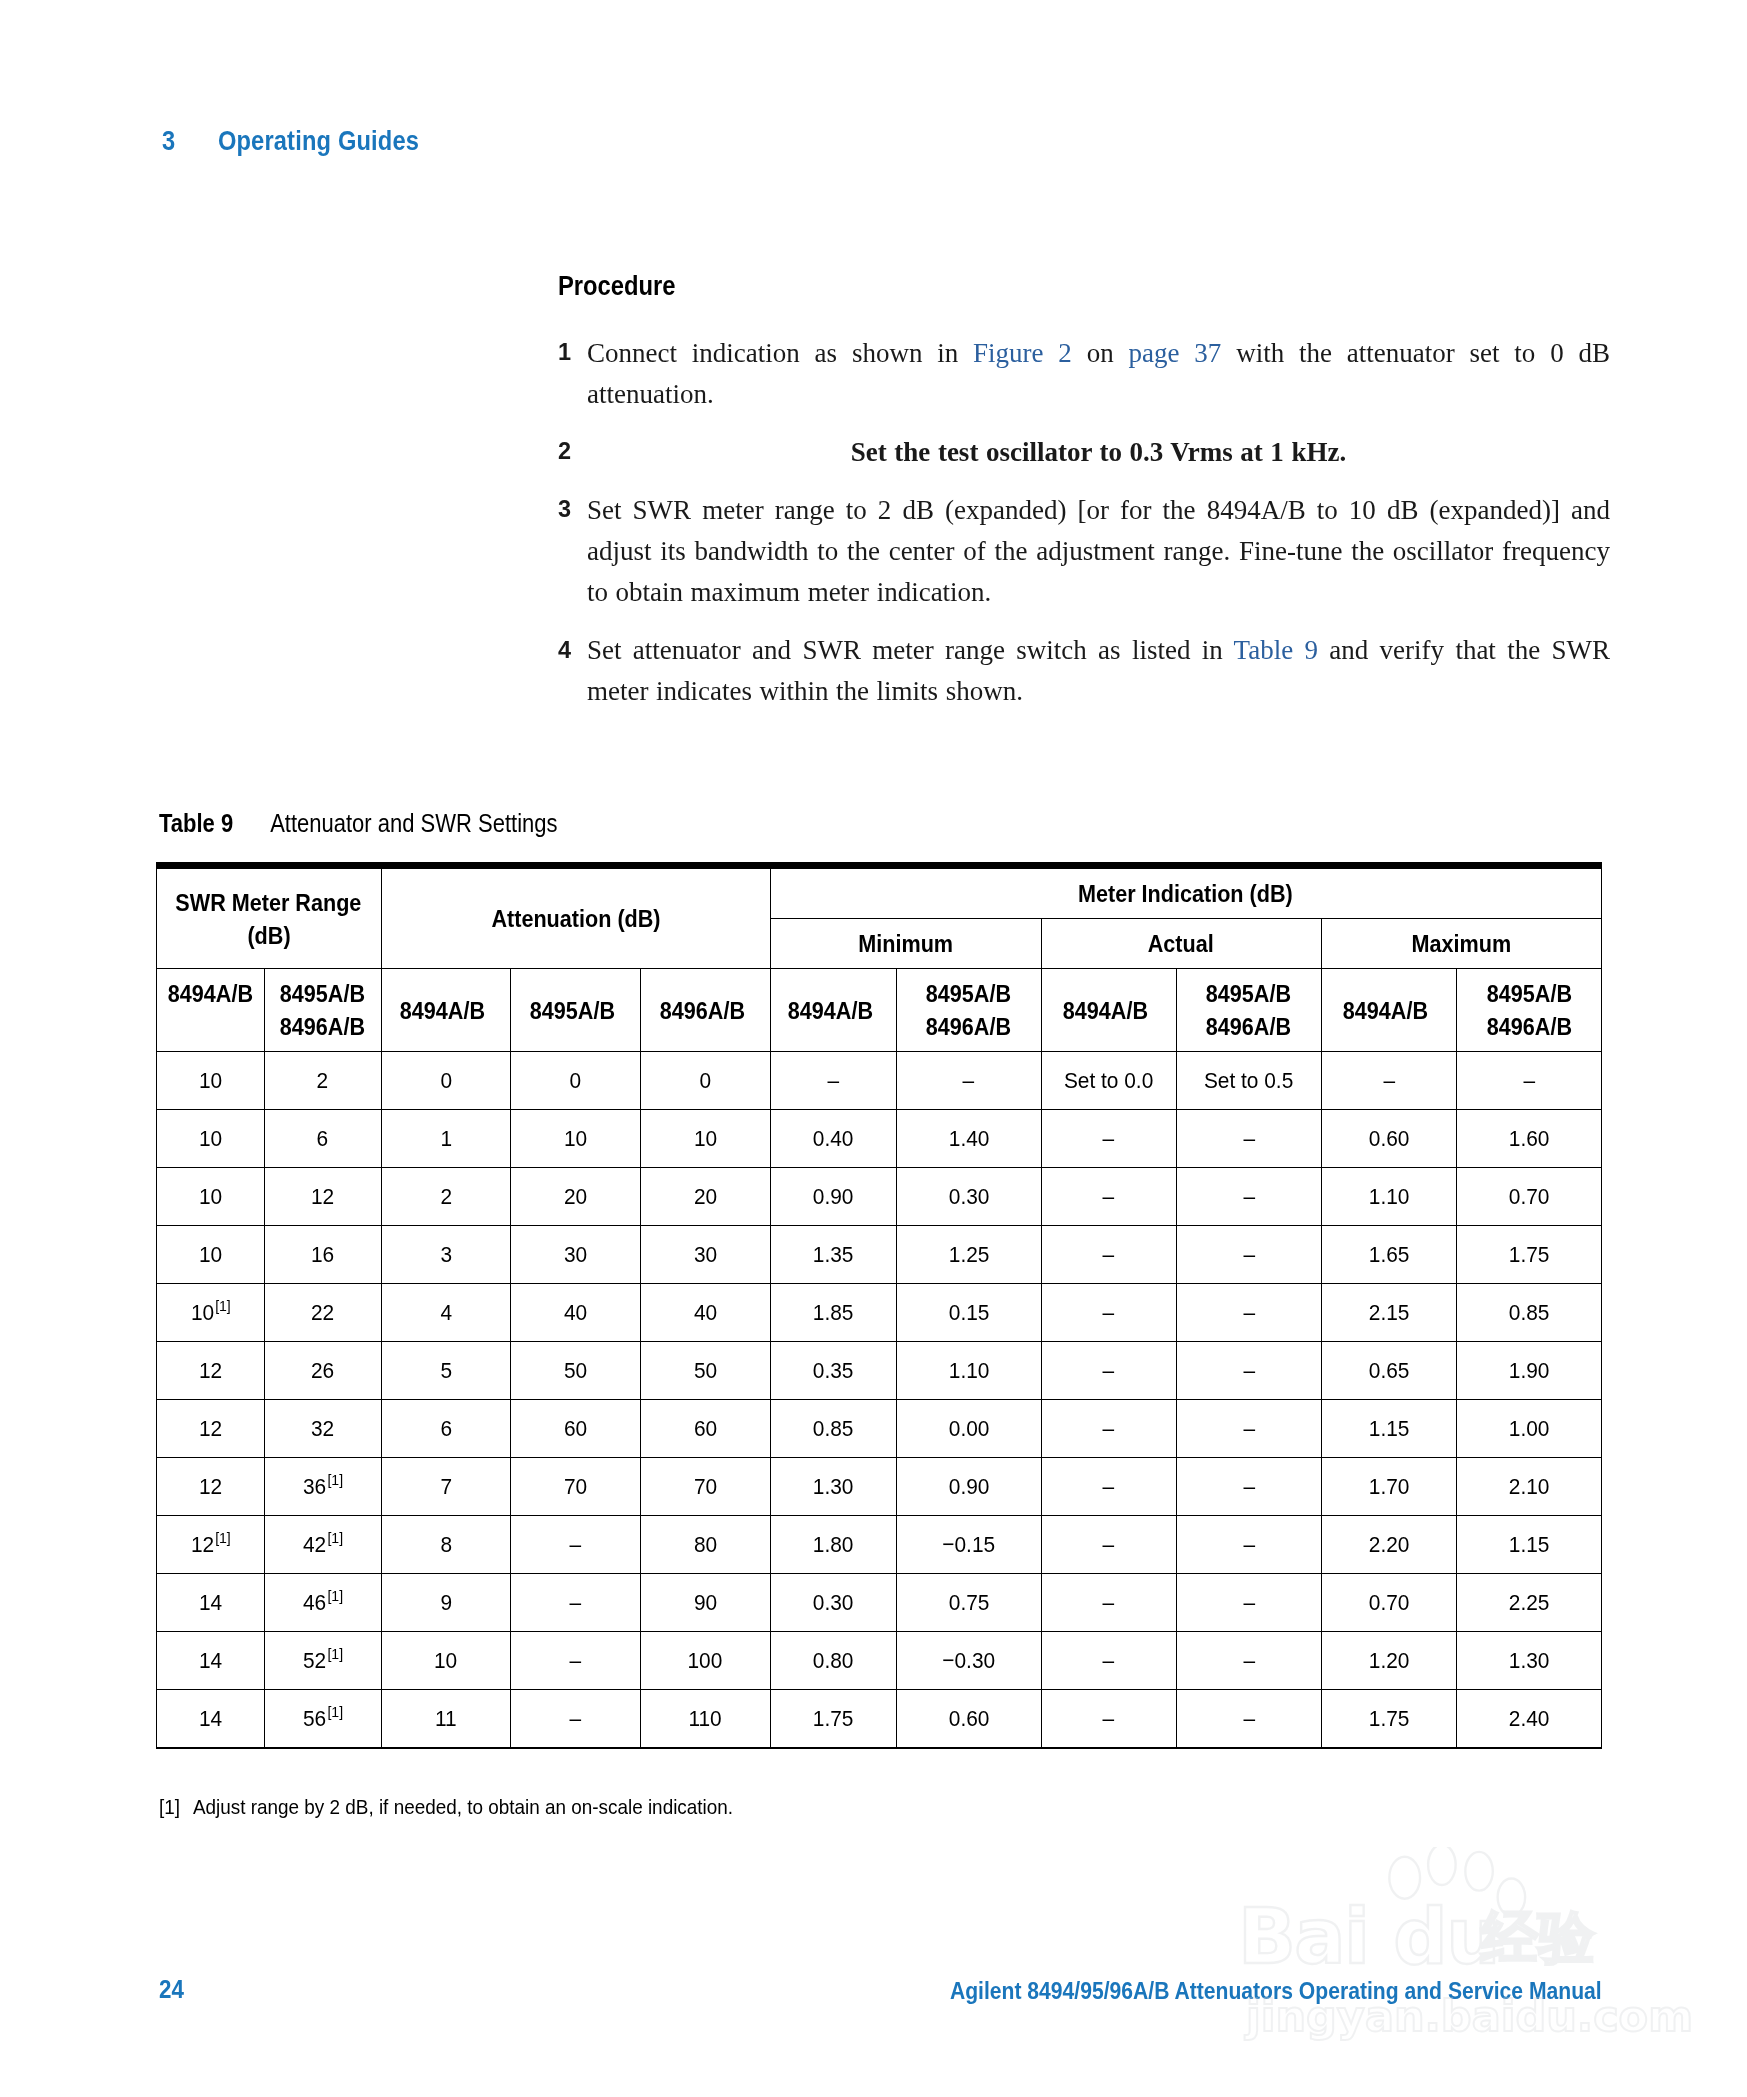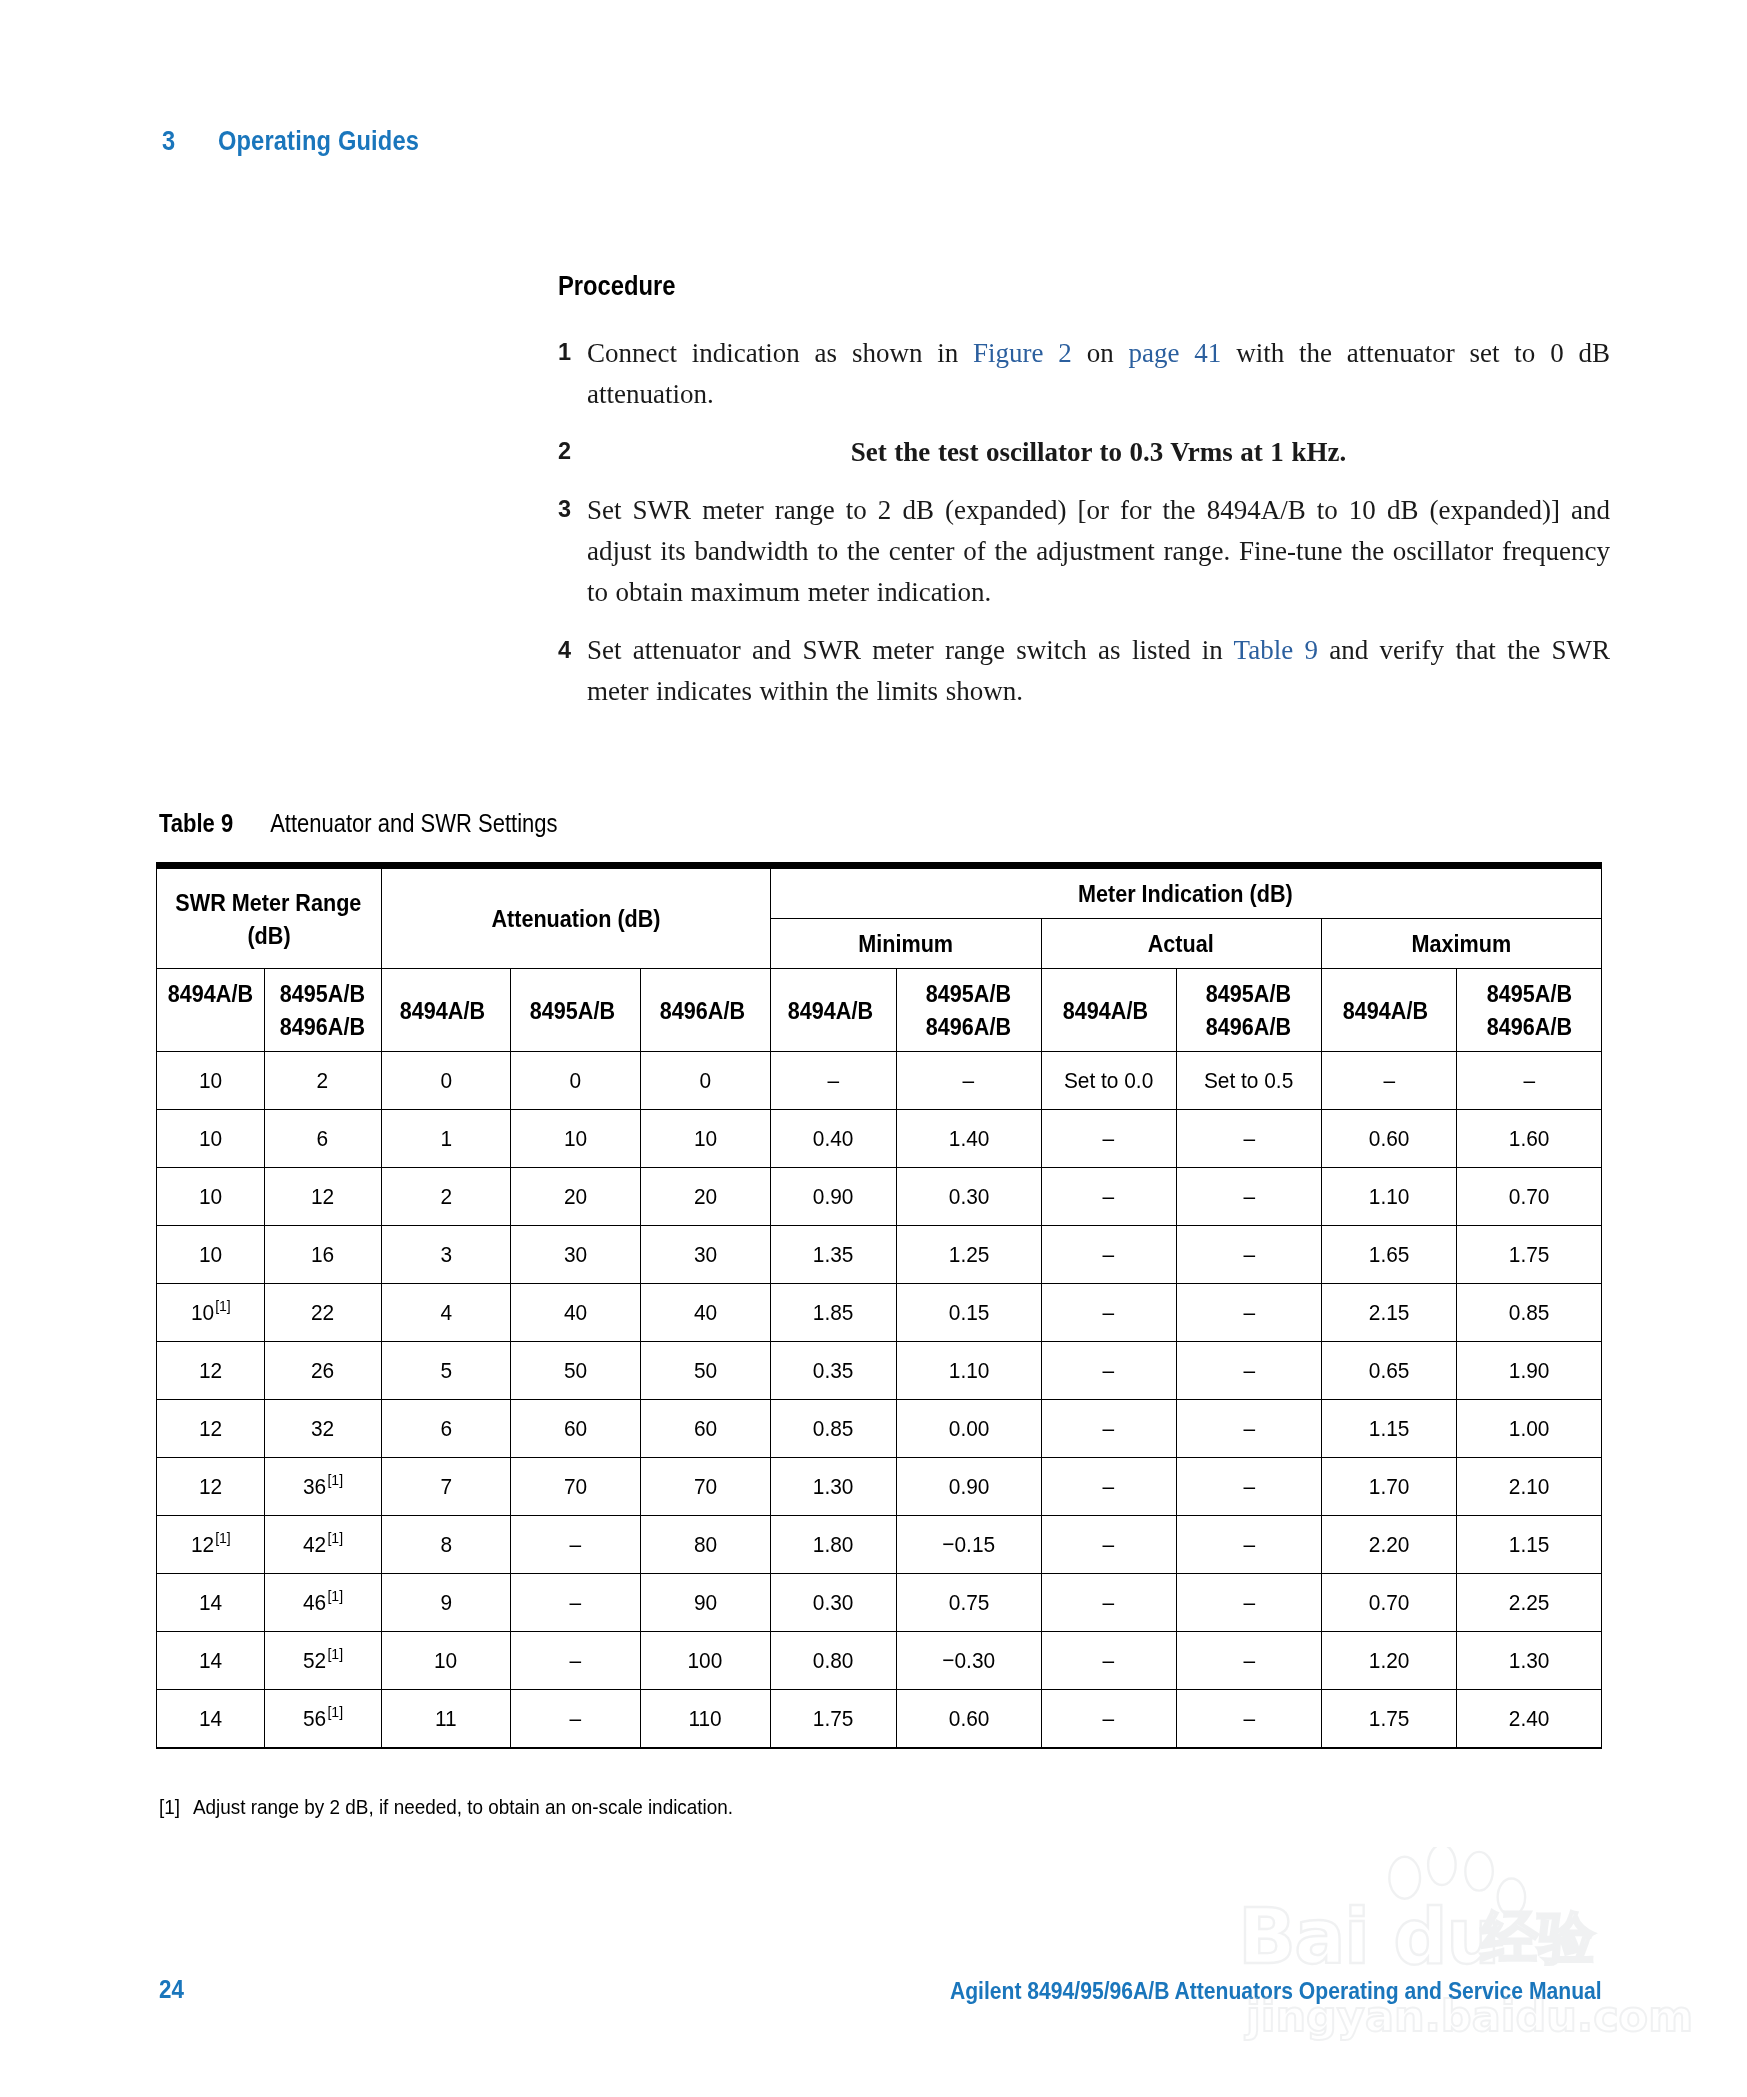--- a/index.html
+++ b/index.html
@@ -180,21 +180,21 @@
 <div class="page-header">
   <span class="chap-num">3</span>
   <span class="chap-title">Operating Guides</span>
 </div>
 
 <div class="procedure">
   <div class="proc-heading">Procedure</div>
   <div class="steps" id="steps">
       <div class="step">
         <div class="step-num">1</div>
-        <div class="step-text"><span>Connect indication as shown in </span><span class="xref">Figure 2</span><span> on </span><span class="xref">page 41</span><span> with the attenuator set to 0 dB attenuation.</span></div>
+        <div class="step-text"><span>Connect indication as shown in </span><span class="xref">Figure 2</span><span> on </span><span class="xref">page 37</span><span> with the attenuator set to 0 dB attenuation.</span></div>
       </div>
       <div class="step">
         <div class="step-num">2</div>
         <div class="step-text nojust"><span>Set the test oscillator to 0.3 Vrms at 1 kHz.</span></div>
       </div>
       <div class="step">
         <div class="step-num">3</div>
         <div class="step-text"><span>Set SWR meter range to 2 dB (expanded) [or for the 8494A/B to 10 dB (expanded)] and adjust its bandwidth to the center of the adjustment range. Fine-tune the oscillator frequency to obtain maximum meter indication.</span></div>
       </div>
       <div class="step">

